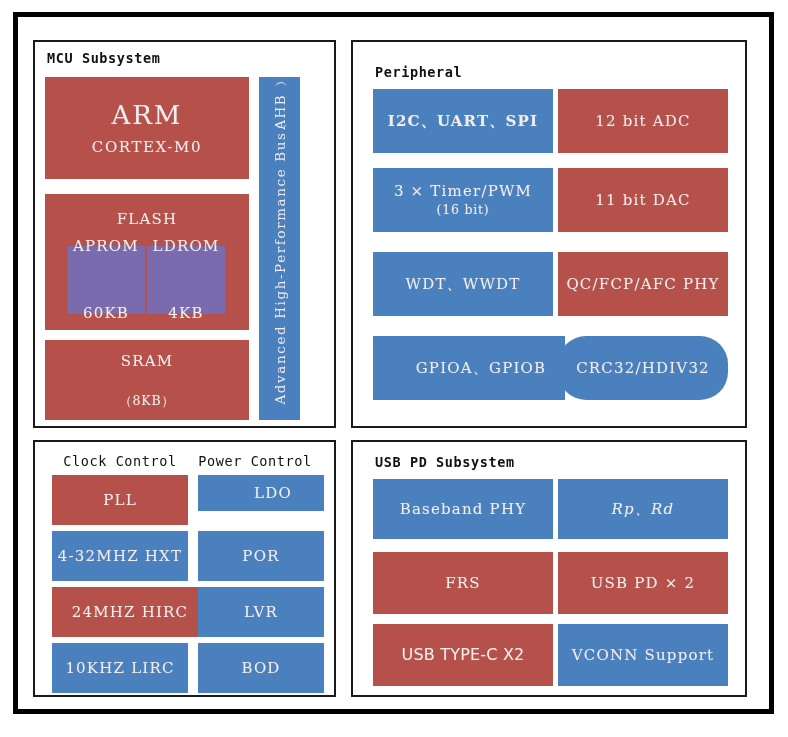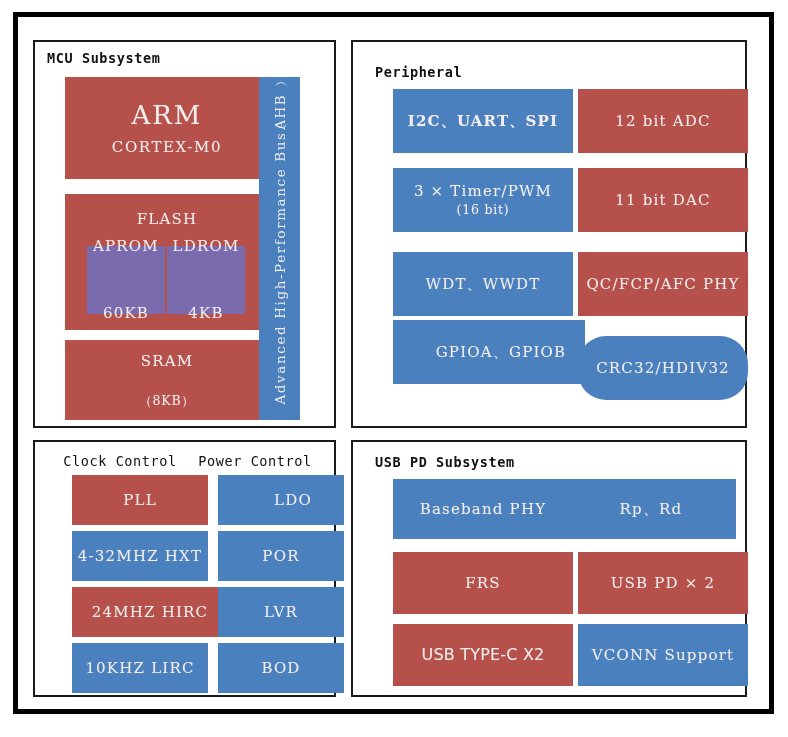--- a/index.html
+++ b/index.html
@@ -59,21 +59,20 @@
     flex-direction: column;
     align-items: center;
     justify-content: center;
     text-align: center;
     color: #f2ecec;
     font-family: "DejaVu Serif", "Liberation Serif", serif;
     font-size: 15px;
     letter-spacing: 1.2px;
     line-height: 1.25;
     text-shadow: 0 0 1px rgba(255,255,255,0.25);
-    margin-left: 20px;
   }
   .red  { background: #b5504a; }
   .blue { background: #4a80be; }
   .purple { background: #7a6bae; gap: 48px; }
 
   .blk .sub {
     font-size: 12.5px;
     letter-spacing: 0.8px;
     margin-top: 1px;
   }
@@ -168,21 +167,21 @@
     <div class="blk blue" style="left:20px; top:47px; width:180px; height:64px;font-weight:bold;">
       <div>I2C、UART、SPI</div>
     </div>
     <div class="blk blue" style="left:20px; top:126px; width:180px; height:64px;">
       <div>3 × Timer/PWM</div>
       <div class="sub">(16 bit)</div>
     </div>
     <div class="blk blue" style="left:20px; top:210px; width:180px; height:64px;">
       <div>WDT、WWDT</div>
     </div>
-    <div class="blk blue" style="left:20px; top:278px; width:192px; height:64px;padding-left:24px;">
+    <div class="blk blue" style="left:20px; top:294px; width:192px; height:64px;padding-left:24px;">
       <div>GPIOA、GPIOB</div>
     </div>
 
     <div class="blk red" style="left:205px; top:47px; width:170px; height:64px;">
       <div>12 bit ADC</div>
     </div>
     <div class="blk red" style="left:205px; top:126px; width:170px; height:64px;">
       <div>11 bit DAC</div>
     </div>
     <div class="blk red" style="left:205px; top:210px; width:170px; height:64px;">
@@ -203,21 +202,21 @@
     <div class="blk blue" style="left:17px; top:89px; width:136px; height:50px;">
       <div>4-32MHZ HXT</div>
     </div>
     <div class="blk red" style="left:17px; top:145px; width:156px; height:50px;text-align:center;">
       <div>24MHZ HIRC</div>
     </div>
     <div class="blk blue" style="left:17px; top:201px; width:136px; height:50px;">
       <div>10KHZ LIRC</div>
     </div>
 
-    <div class="blk blue" style="left:163px; top:33px; width:126px; height:50px;padding-left:24px;">
+    <div class="blk blue" style="left:163px; top:33px; width:126px; height:36px;padding-left:24px;">
       <div>LDO</div>
     </div>
     <div class="blk blue" style="left:163px; top:89px; width:126px; height:50px;">
       <div>POR</div>
     </div>
     <div class="blk blue" style="left:163px; top:145px; width:126px; height:50px;">
       <div>LVR</div>
     </div>
     <div class="blk blue" style="left:163px; top:201px; width:126px; height:50px;">
       <div>BOD</div>
@@ -230,21 +229,21 @@
     <div class="blk blue" style="left:20px; top:37px; width:180px; height:60px;">
       <div>Baseband PHY</div>
     </div>
     <div class="blk red" style="left:20px; top:110px; width:180px; height:62px;">
       <div>FRS</div>
     </div>
     <div class="blk red" style="left:20px; top:182px; width:180px; height:62px;">
       <div class="sans">USB TYPE-C X2</div>
     </div>
 
-    <div class="blk blue" style="left:193px; top:37px; width:170px; height:60px;">
+    <div class="blk blue" style="left:205px; top:37px; width:170px; height:60px;font-style:italic;">
       <div>Rp、Rd</div>
     </div>
     <div class="blk red" style="left:205px; top:110px; width:170px; height:62px;">
       <div>USB PD × 2</div>
     </div>
     <div class="blk blue" style="left:205px; top:182px; width:170px; height:62px;">
       <div>VCONN Support</div>
     </div>
   </div>
 </div>

